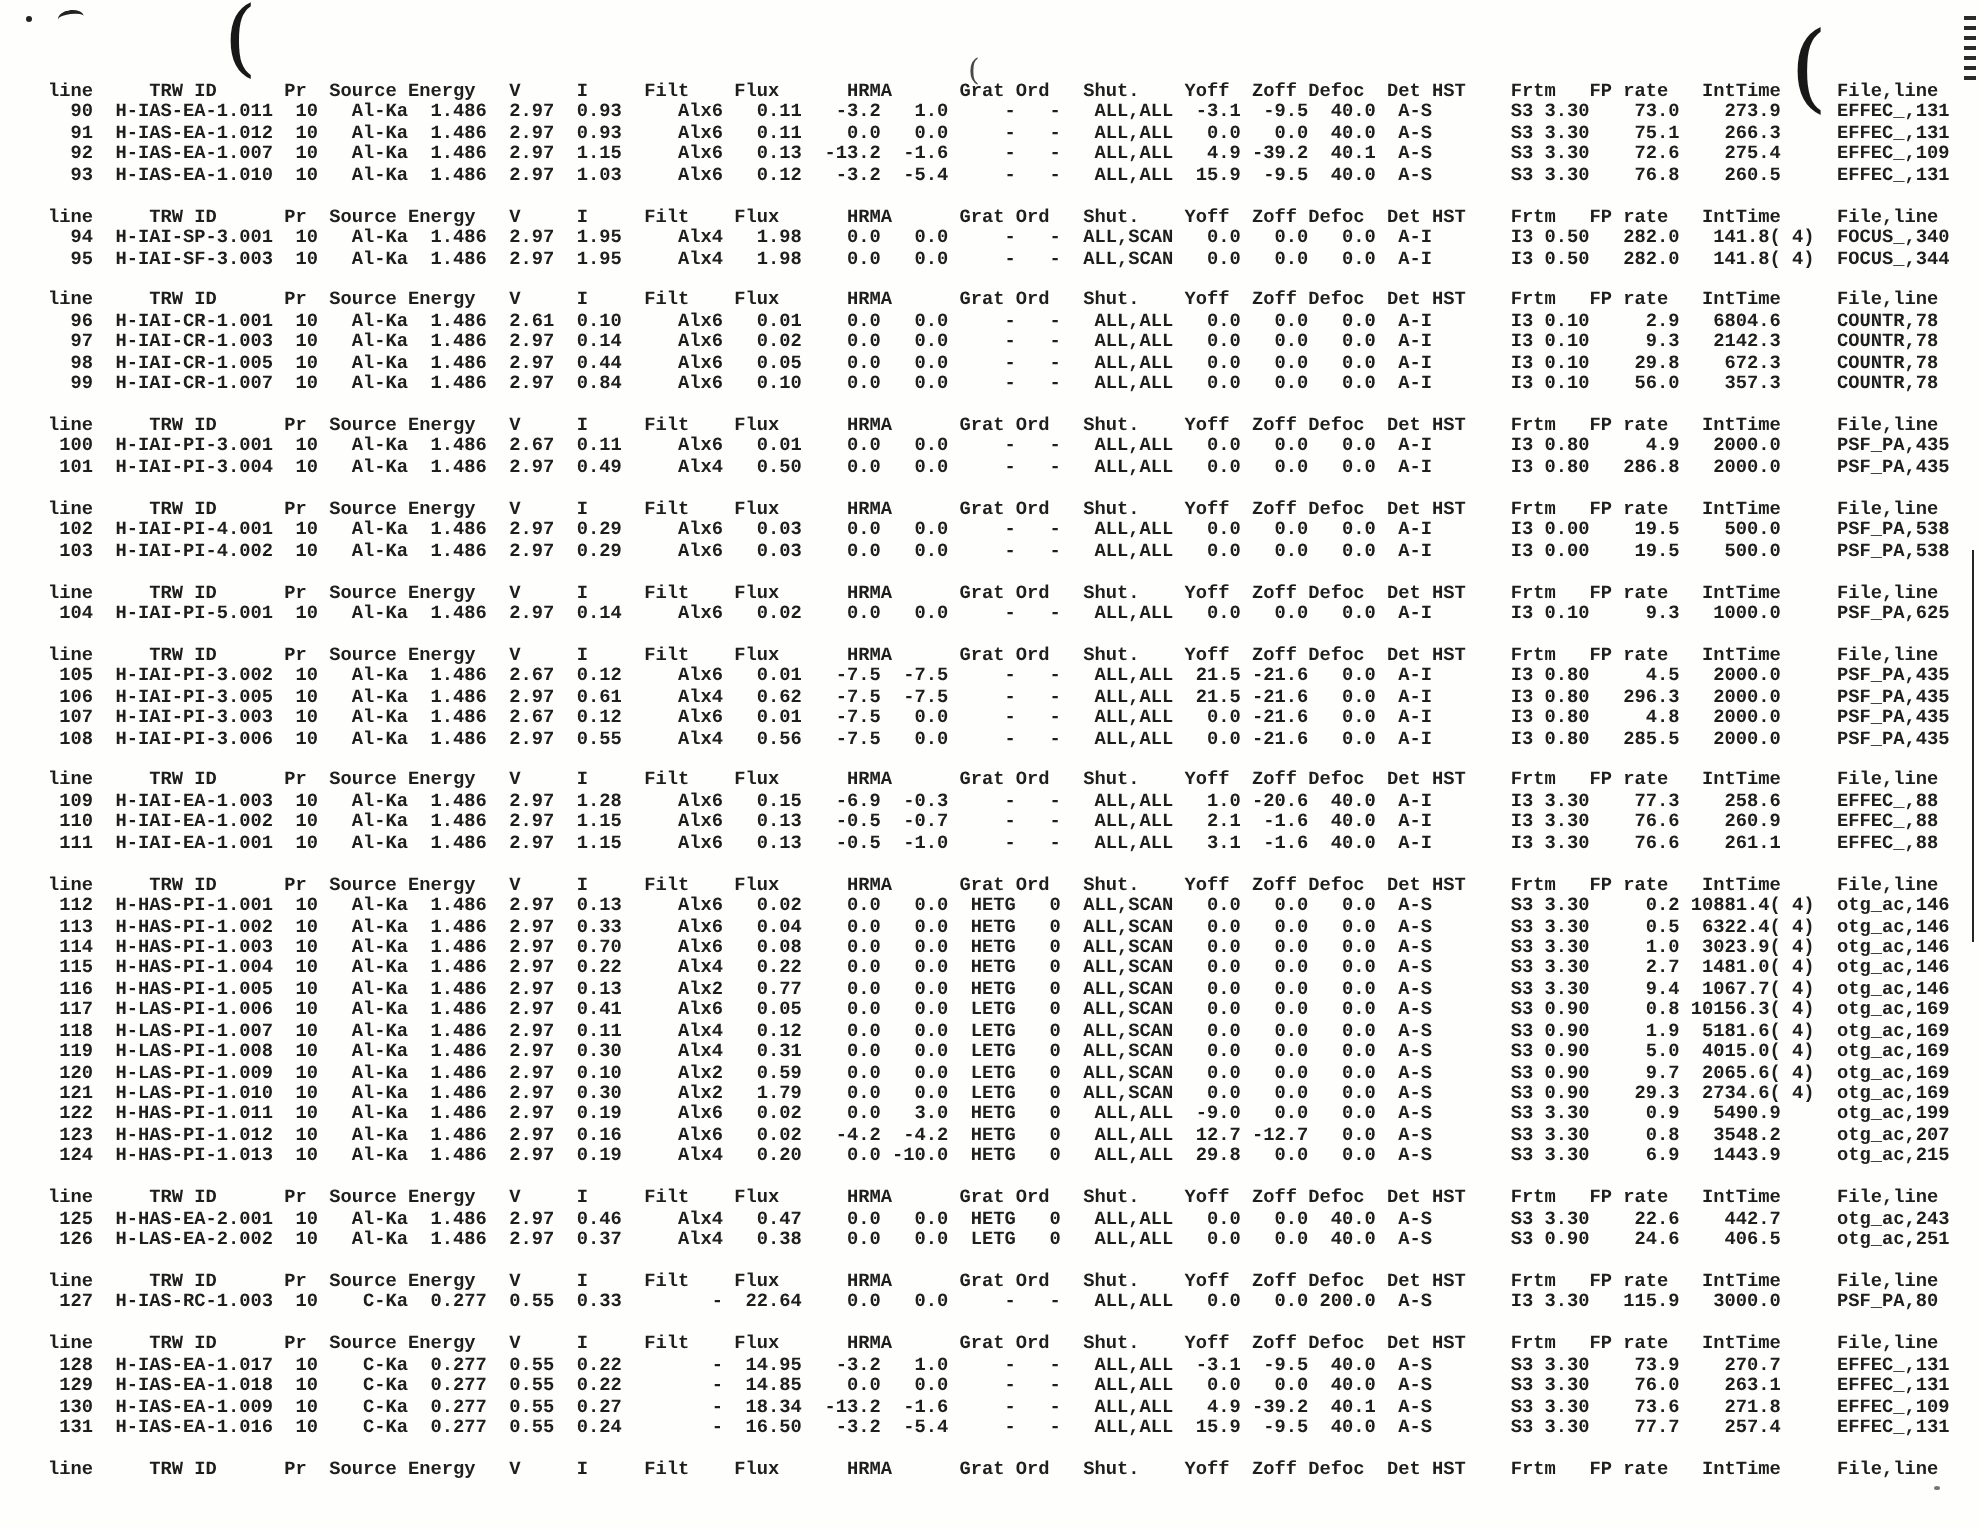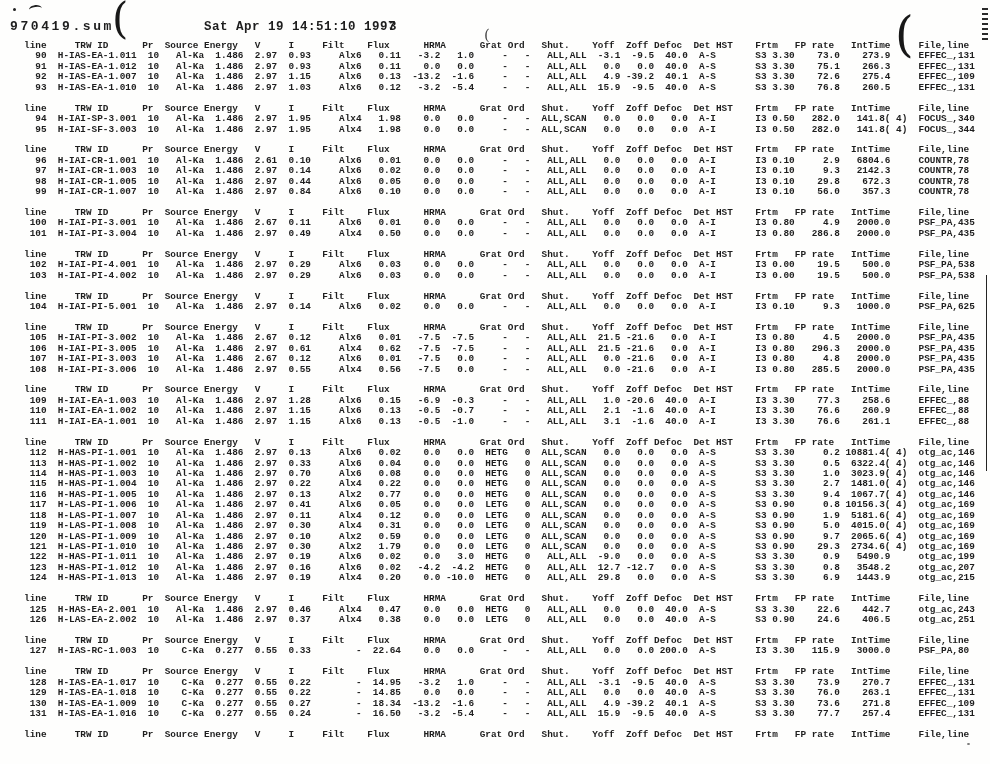--- a/index.html
+++ b/index.html
@@ -41,21 +41,16 @@
       <i></i>
       <i></i>
       <i></i>
       <i></i>
       <i></i>
       <i></i>
     </span>
   <span class="edge-line"></span>
   <span class="edge-dot"></span>
 
-  <div class="hdr">
-    <span class="fname">970419.sum</span>
-    <span class="dtime">Sat Apr 19 14:51:10 1997</span>
-    <span class="pnum">3</span>
-  </div>
 
   <div id="report"><div class="tblock"><div class="tline thead">line     TRW ID      Pr  Source Energy   V     I     Filt    Flux      HRMA      Grat Ord   Shut.    Yoff  Zoff Defoc  Det HST    Frtm   FP rate   IntTime     File,line   </div><div class="tline">  90  H-IAS-EA-1.011  10   Al-Ka  1.486  2.97  0.93     Alx6   0.11   -3.2   1.0     -   -   ALL,ALL  -3.1  -9.5  40.0  A-S       S3 3.30    73.0    273.9     EFFEC_,131  </div><div class="tline">  91  H-IAS-EA-1.012  10   Al-Ka  1.486  2.97  0.93     Alx6   0.11    0.0   0.0     -   -   ALL,ALL   0.0   0.0  40.0  A-S       S3 3.30    75.1    266.3     EFFEC_,131  </div><div class="tline">  92  H-IAS-EA-1.007  10   Al-Ka  1.486  2.97  1.15     Alx6   0.13  -13.2  -1.6     -   -   ALL,ALL   4.9 -39.2  40.1  A-S       S3 3.30    72.6    275.4     EFFEC_,109  </div><div class="tline">  93  H-IAS-EA-1.010  10   Al-Ka  1.486  2.97  1.03     Alx6   0.12   -3.2  -5.4     -   -   ALL,ALL  15.9  -9.5  40.0  A-S       S3 3.30    76.8    260.5     EFFEC_,131  </div></div><div class="tblock"><div class="tline thead">line     TRW ID      Pr  Source Energy   V     I     Filt    Flux      HRMA      Grat Ord   Shut.    Yoff  Zoff Defoc  Det HST    Frtm   FP rate   IntTime     File,line   </div><div class="tline">  94  H-IAI-SP-3.001  10   Al-Ka  1.486  2.97  1.95     Alx4   1.98    0.0   0.0     -   -  ALL,SCAN   0.0   0.0   0.0  A-I       I3 0.50   282.0   141.8( 4)  FOCUS_,340  </div><div class="tline">  95  H-IAI-SF-3.003  10   Al-Ka  1.486  2.97  1.95     Alx4   1.98    0.0   0.0     -   -  ALL,SCAN   0.0   0.0   0.0  A-I       I3 0.50   282.0   141.8( 4)  FOCUS_,344  </div></div><div class="tblock"><div class="tline thead">line     TRW ID      Pr  Source Energy   V     I     Filt    Flux      HRMA      Grat Ord   Shut.    Yoff  Zoff Defoc  Det HST    Frtm   FP rate   IntTime     File,line   </div><div class="tline">  96  H-IAI-CR-1.001  10   Al-Ka  1.486  2.61  0.10     Alx6   0.01    0.0   0.0     -   -   ALL,ALL   0.0   0.0   0.0  A-I       I3 0.10     2.9   6804.6     COUNTR,78   </div><div class="tline">  97  H-IAI-CR-1.003  10   Al-Ka  1.486  2.97  0.14     Alx6   0.02    0.0   0.0     -   -   ALL,ALL   0.0   0.0   0.0  A-I       I3 0.10     9.3   2142.3     COUNTR,78   </div><div class="tline">  98  H-IAI-CR-1.005  10   Al-Ka  1.486  2.97  0.44     Alx6   0.05    0.0   0.0     -   -   ALL,ALL   0.0   0.0   0.0  A-I       I3 0.10    29.8    672.3     COUNTR,78   </div><div class="tline">  99  H-IAI-CR-1.007  10   Al-Ka  1.486  2.97  0.84     Alx6   0.10    0.0   0.0     -   -   ALL,ALL   0.0   0.0   0.0  A-I       I3 0.10    56.0    357.3     COUNTR,78   </div></div><div class="tblock"><div class="tline thead">line     TRW ID      Pr  Source Energy   V     I     Filt    Flux      HRMA      Grat Ord   Shut.    Yoff  Zoff Defoc  Det HST    Frtm   FP rate   IntTime     File,line   </div><div class="tline"> 100  H-IAI-PI-3.001  10   Al-Ka  1.486  2.67  0.11     Alx6   0.01    0.0   0.0     -   -   ALL,ALL   0.0   0.0   0.0  A-I       I3 0.80     4.9   2000.0     PSF_PA,435  </div><div class="tline"> 101  H-IAI-PI-3.004  10   Al-Ka  1.486  2.97  0.49     Alx4   0.50    0.0   0.0     -   -   ALL,ALL   0.0   0.0   0.0  A-I       I3 0.80   286.8   2000.0     PSF_PA,435  </div></div><div class="tblock"><div class="tline thead">line     TRW ID      Pr  Source Energy   V     I     Filt    Flux      HRMA      Grat Ord   Shut.    Yoff  Zoff Defoc  Det HST    Frtm   FP rate   IntTime     File,line   </div><div class="tline"> 102  H-IAI-PI-4.001  10   Al-Ka  1.486  2.97  0.29     Alx6   0.03    0.0   0.0     -   -   ALL,ALL   0.0   0.0   0.0  A-I       I3 0.00    19.5    500.0     PSF_PA,538  </div><div class="tline"> 103  H-IAI-PI-4.002  10   Al-Ka  1.486  2.97  0.29     Alx6   0.03    0.0   0.0     -   -   ALL,ALL   0.0   0.0   0.0  A-I       I3 0.00    19.5    500.0     PSF_PA,538  </div></div><div class="tblock"><div class="tline thead">line     TRW ID      Pr  Source Energy   V     I     Filt    Flux      HRMA      Grat Ord   Shut.    Yoff  Zoff Defoc  Det HST    Frtm   FP rate   IntTime     File,line   </div><div class="tline"> 104  H-IAI-PI-5.001  10   Al-Ka  1.486  2.97  0.14     Alx6   0.02    0.0   0.0     -   -   ALL,ALL   0.0   0.0   0.0  A-I       I3 0.10     9.3   1000.0     PSF_PA,625  </div></div><div class="tblock"><div class="tline thead">line     TRW ID      Pr  Source Energy   V     I     Filt    Flux      HRMA      Grat Ord   Shut.    Yoff  Zoff Defoc  Det HST    Frtm   FP rate   IntTime     File,line   </div><div class="tline"> 105  H-IAI-PI-3.002  10   Al-Ka  1.486  2.67  0.12     Alx6   0.01   -7.5  -7.5     -   -   ALL,ALL  21.5 -21.6   0.0  A-I       I3 0.80     4.5   2000.0     PSF_PA,435  </div><div class="tline"> 106  H-IAI-PI-3.005  10   Al-Ka  1.486  2.97  0.61     Alx4   0.62   -7.5  -7.5     -   -   ALL,ALL  21.5 -21.6   0.0  A-I       I3 0.80   296.3   2000.0     PSF_PA,435  </div><div class="tline"> 107  H-IAI-PI-3.003  10   Al-Ka  1.486  2.67  0.12     Alx6   0.01   -7.5   0.0     -   -   ALL,ALL   0.0 -21.6   0.0  A-I       I3 0.80     4.8   2000.0     PSF_PA,435  </div><div class="tline"> 108  H-IAI-PI-3.006  10   Al-Ka  1.486  2.97  0.55     Alx4   0.56   -7.5   0.0     -   -   ALL,ALL   0.0 -21.6   0.0  A-I       I3 0.80   285.5   2000.0     PSF_PA,435  </div></div><div class="tblock"><div class="tline thead">line     TRW ID      Pr  Source Energy   V     I     Filt    Flux      HRMA      Grat Ord   Shut.    Yoff  Zoff Defoc  Det HST    Frtm   FP rate   IntTime     File,line   </div><div class="tline"> 109  H-IAI-EA-1.003  10   Al-Ka  1.486  2.97  1.28     Alx6   0.15   -6.9  -0.3     -   -   ALL,ALL   1.0 -20.6  40.0  A-I       I3 3.30    77.3    258.6     EFFEC_,88   </div><div class="tline"> 110  H-IAI-EA-1.002  10   Al-Ka  1.486  2.97  1.15     Alx6   0.13   -0.5  -0.7     -   -   ALL,ALL   2.1  -1.6  40.0  A-I       I3 3.30    76.6    260.9     EFFEC_,88   </div><div class="tline"> 111  H-IAI-EA-1.001  10   Al-Ka  1.486  2.97  1.15     Alx6   0.13   -0.5  -1.0     -   -   ALL,ALL   3.1  -1.6  40.0  A-I       I3 3.30    76.6    261.1     EFFEC_,88   </div></div><div class="tblock"><div class="tline thead">line     TRW ID      Pr  Source Energy   V     I     Filt    Flux      HRMA      Grat Ord   Shut.    Yoff  Zoff Defoc  Det HST    Frtm   FP rate   IntTime     File,line   </div><div class="tline"> 112  H-HAS-PI-1.001  10   Al-Ka  1.486  2.97  0.13     Alx6   0.02    0.0   0.0  HETG   0  ALL,SCAN   0.0   0.0   0.0  A-S       S3 3.30     0.2 10881.4( 4)  otg_ac,146  </div><div class="tline"> 113  H-HAS-PI-1.002  10   Al-Ka  1.486  2.97  0.33     Alx6   0.04    0.0   0.0  HETG   0  ALL,SCAN   0.0   0.0   0.0  A-S       S3 3.30     0.5  6322.4( 4)  otg_ac,146  </div><div class="tline"> 114  H-HAS-PI-1.003  10   Al-Ka  1.486  2.97  0.70     Alx6   0.08    0.0   0.0  HETG   0  ALL,SCAN   0.0   0.0   0.0  A-S       S3 3.30     1.0  3023.9( 4)  otg_ac,146  </div><div class="tline"> 115  H-HAS-PI-1.004  10   Al-Ka  1.486  2.97  0.22     Alx4   0.22    0.0   0.0  HETG   0  ALL,SCAN   0.0   0.0   0.0  A-S       S3 3.30     2.7  1481.0( 4)  otg_ac,146  </div><div class="tline"> 116  H-HAS-PI-1.005  10   Al-Ka  1.486  2.97  0.13     Alx2   0.77    0.0   0.0  HETG   0  ALL,SCAN   0.0   0.0   0.0  A-S       S3 3.30     9.4  1067.7( 4)  otg_ac,146  </div><div class="tline"> 117  H-LAS-PI-1.006  10   Al-Ka  1.486  2.97  0.41     Alx6   0.05    0.0   0.0  LETG   0  ALL,SCAN   0.0   0.0   0.0  A-S       S3 0.90     0.8 10156.3( 4)  otg_ac,169  </div><div class="tline"> 118  H-LAS-PI-1.007  10   Al-Ka  1.486  2.97  0.11     Alx4   0.12    0.0   0.0  LETG   0  ALL,SCAN   0.0   0.0   0.0  A-S       S3 0.90     1.9  5181.6( 4)  otg_ac,169  </div><div class="tline"> 119  H-LAS-PI-1.008  10   Al-Ka  1.486  2.97  0.30     Alx4   0.31    0.0   0.0  LETG   0  ALL,SCAN   0.0   0.0   0.0  A-S       S3 0.90     5.0  4015.0( 4)  otg_ac,169  </div><div class="tline"> 120  H-LAS-PI-1.009  10   Al-Ka  1.486  2.97  0.10     Alx2   0.59    0.0   0.0  LETG   0  ALL,SCAN   0.0   0.0   0.0  A-S       S3 0.90     9.7  2065.6( 4)  otg_ac,169  </div><div class="tline"> 121  H-LAS-PI-1.010  10   Al-Ka  1.486  2.97  0.30     Alx2   1.79    0.0   0.0  LETG   0  ALL,SCAN   0.0   0.0   0.0  A-S       S3 0.90    29.3  2734.6( 4)  otg_ac,169  </div><div class="tline"> 122  H-HAS-PI-1.011  10   Al-Ka  1.486  2.97  0.19     Alx6   0.02    0.0   3.0  HETG   0   ALL,ALL  -9.0   0.0   0.0  A-S       S3 3.30     0.9   5490.9     otg_ac,199  </div><div class="tline"> 123  H-HAS-PI-1.012  10   Al-Ka  1.486  2.97  0.16     Alx6   0.02   -4.2  -4.2  HETG   0   ALL,ALL  12.7 -12.7   0.0  A-S       S3 3.30     0.8   3548.2     otg_ac,207  </div><div class="tline"> 124  H-HAS-PI-1.013  10   Al-Ka  1.486  2.97  0.19     Alx4   0.20    0.0 -10.0  HETG   0   ALL,ALL  29.8   0.0   0.0  A-S       S3 3.30     6.9   1443.9     otg_ac,215  </div></div><div class="tblock"><div class="tline thead">line     TRW ID      Pr  Source Energy   V     I     Filt    Flux      HRMA      Grat Ord   Shut.    Yoff  Zoff Defoc  Det HST    Frtm   FP rate   IntTime     File,line   </div><div class="tline"> 125  H-HAS-EA-2.001  10   Al-Ka  1.486  2.97  0.46     Alx4   0.47    0.0   0.0  HETG   0   ALL,ALL   0.0   0.0  40.0  A-S       S3 3.30    22.6    442.7     otg_ac,243  </div><div class="tline"> 126  H-LAS-EA-2.002  10   Al-Ka  1.486  2.97  0.37     Alx4   0.38    0.0   0.0  LETG   0   ALL,ALL   0.0   0.0  40.0  A-S       S3 0.90    24.6    406.5     otg_ac,251  </div></div><div class="tblock"><div class="tline thead">line     TRW ID      Pr  Source Energy   V     I     Filt    Flux      HRMA      Grat Ord   Shut.    Yoff  Zoff Defoc  Det HST    Frtm   FP rate   IntTime     File,line   </div><div class="tline"> 127  H-IAS-RC-1.003  10    C-Ka  0.277  0.55  0.33        -  22.64    0.0   0.0     -   -   ALL,ALL   0.0   0.0 200.0  A-S       I3 3.30   115.9   3000.0     PSF_PA,80   </div></div><div class="tblock"><div class="tline thead">line     TRW ID      Pr  Source Energy   V     I     Filt    Flux      HRMA      Grat Ord   Shut.    Yoff  Zoff Defoc  Det HST    Frtm   FP rate   IntTime     File,line   </div><div class="tline"> 128  H-IAS-EA-1.017  10    C-Ka  0.277  0.55  0.22        -  14.95   -3.2   1.0     -   -   ALL,ALL  -3.1  -9.5  40.0  A-S       S3 3.30    73.9    270.7     EFFEC_,131  </div><div class="tline"> 129  H-IAS-EA-1.018  10    C-Ka  0.277  0.55  0.22        -  14.85    0.0   0.0     -   -   ALL,ALL   0.0   0.0  40.0  A-S       S3 3.30    76.0    263.1     EFFEC_,131  </div><div class="tline"> 130  H-IAS-EA-1.009  10    C-Ka  0.277  0.55  0.27        -  18.34  -13.2  -1.6     -   -   ALL,ALL   4.9 -39.2  40.1  A-S       S3 3.30    73.6    271.8     EFFEC_,109  </div><div class="tline"> 131  H-IAS-EA-1.016  10    C-Ka  0.277  0.55  0.24        -  16.50   -3.2  -5.4     -   -   ALL,ALL  15.9  -9.5  40.0  A-S       S3 3.30    77.7    257.4     EFFEC_,131  </div></div><div class="tblock"><div class="tline thead">line     TRW ID      Pr  Source Energy   V     I     Filt    Flux      HRMA      Grat Ord   Shut.    Yoff  Zoff Defoc  Det HST    Frtm   FP rate   IntTime     File,line   </div></div></div>
 
 </div>
 
 </body></html>

